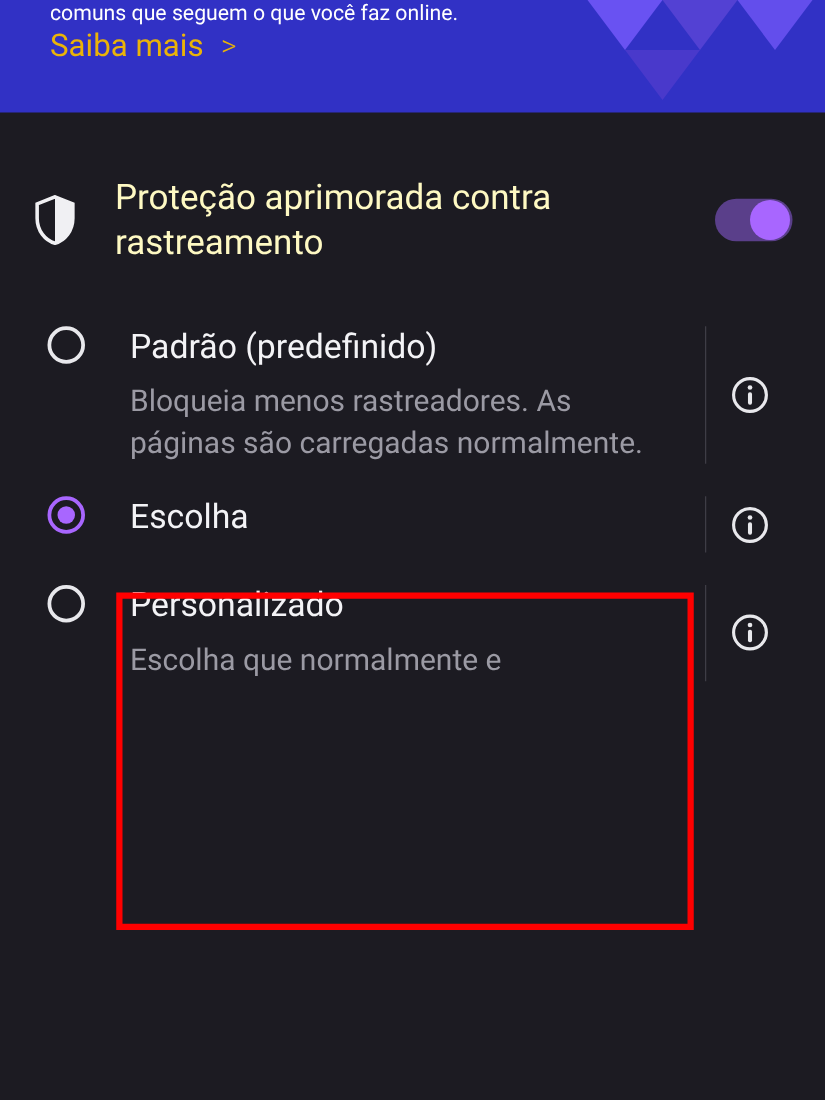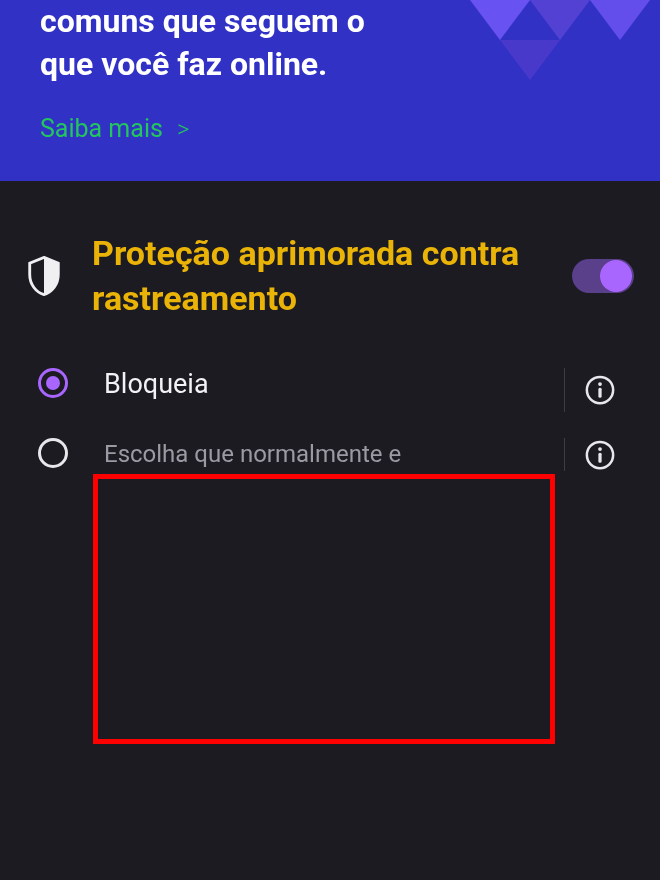--- a/index.html
+++ b/index.html
@@ -12,32 +12,31 @@
       position: relative;
     }
     .banner {
       background: #3131c5;
       padding: 0 40px 38px 40px;
       color: #fff;
       position: relative;
       overflow: hidden;
     }
     .banner-text {
-      font-size: 32px;
-      font-weight: 700;
+      font-size: 17px;
+      font-weight: 400;
       line-height: 1.35;
       max-width: 380px;
     }
     .learn-more {
       display: inline-flex;
       align-items: center;
       font-size: 25px;
       font-weight: 400;
-      color: #22c55e;
-      margin-top: 28px;
+      color: #eab308;
       cursor: pointer;
       gap: 14px;
     }
     .learn-more .chevron {
       font-size: 24px;
       font-weight: 300;
     }
     .banner-deco {
       position: absolute;
       right: 0;
@@ -55,23 +54,23 @@
       gap: 30px;
     }
     .shield-icon {
       width: 36px;
       height: 40px;
       flex-shrink: 0;
     }
     .shield-icon svg { display: block; }
     .section-title {
       flex: 1;
-      color: #eab308;
-      font-size: 34px;
-      font-weight: 700;
+      color: #fef9c3;
+      font-size: 28px;
+      font-weight: 400;
       line-height: 1.3;
       padding-right: 10px;
     }
     .toggle {
       width: 62px;
       height: 34px;
       background: #5a3f8a;
       border-radius: 17px;
       position: relative;
       cursor: pointer;
@@ -195,53 +194,72 @@
       </svg>
     </div>
     <div class="section-title">Proteção aprimorada contra rastreamento</div>
     <div class="toggle">
       <div class="thumb"></div>
     </div>
   </div>
 
   <div class="options">
 
-
     <div class="option">
       <div class="option-left">
-        <div class="radio selected"></div>
+        <div class="radio"></div>
       </div>
       <div class="option-body">
-        <div class="option-title">Bloqueia</div>
+        <div class="option-title">Padrão (predefinido)</div>
+        <div class="option-desc">Bloqueia menos rastreadores. As páginas são carregadas normalmente.</div>
       </div>
       <div class="option-right">
         <div class="info-icon">
           <svg viewBox="0 0 24 24" width="30" height="30">
             <circle cx="12" cy="12" r="10.5" fill="none" stroke="#e8e8ec" stroke-width="2"></circle>
             <circle cx="12" cy="7.2" r="1.5" fill="#e8e8ec"></circle>
             <rect x="10.7" y="10.2" width="2.6" height="8" rx="1.2" fill="#e8e8ec"></rect>
           </svg>
         </div>
       </div>
     </div>
 
     <div class="option">
       <div class="option-left">
-        <div class="radio"></div>
+        <div class="radio selected"></div>
       </div>
       <div class="option-body">
-        <div class="option-desc">Escolha que normalmente e</div>
+        <div class="option-title">Escolha</div>
       </div>
       <div class="option-right">
         <div class="info-icon">
           <svg viewBox="0 0 24 24" width="30" height="30">
             <circle cx="12" cy="12" r="10.5" fill="none" stroke="#e8e8ec" stroke-width="2"></circle>
             <circle cx="12" cy="7.2" r="1.5" fill="#e8e8ec"></circle>
             <rect x="10.7" y="10.2" width="2.6" height="8" rx="1.2" fill="#e8e8ec"></rect>
           </svg>
         </div>
       </div>
     </div>
 
+    <div class="option">
+      <div class="option-left">
+        <div class="radio"></div>
+      </div>
+      <div class="option-body">
+        <div class="option-title">Personalizado</div>
+        <div class="option-desc">Escolha que normalmente e</div>
+      </div>
+      <div class="option-right">
+        <div class="info-icon">
+          <svg viewBox="0 0 24 24" width="30" height="30">
+            <circle cx="12" cy="12" r="10.5" fill="none" stroke="#e8e8ec" stroke-width="2"></circle>
+            <circle cx="12" cy="7.2" r="1.5" fill="#e8e8ec"></circle>
+            <rect x="10.7" y="10.2" width="2.6" height="8" rx="1.2" fill="#e8e8ec"></rect>
+          </svg>
+        </div>
+      </div>
+    </div>
+
   </div>
 </div>
 
 <div class="highlight-box"></div>
 
 </body></html>

